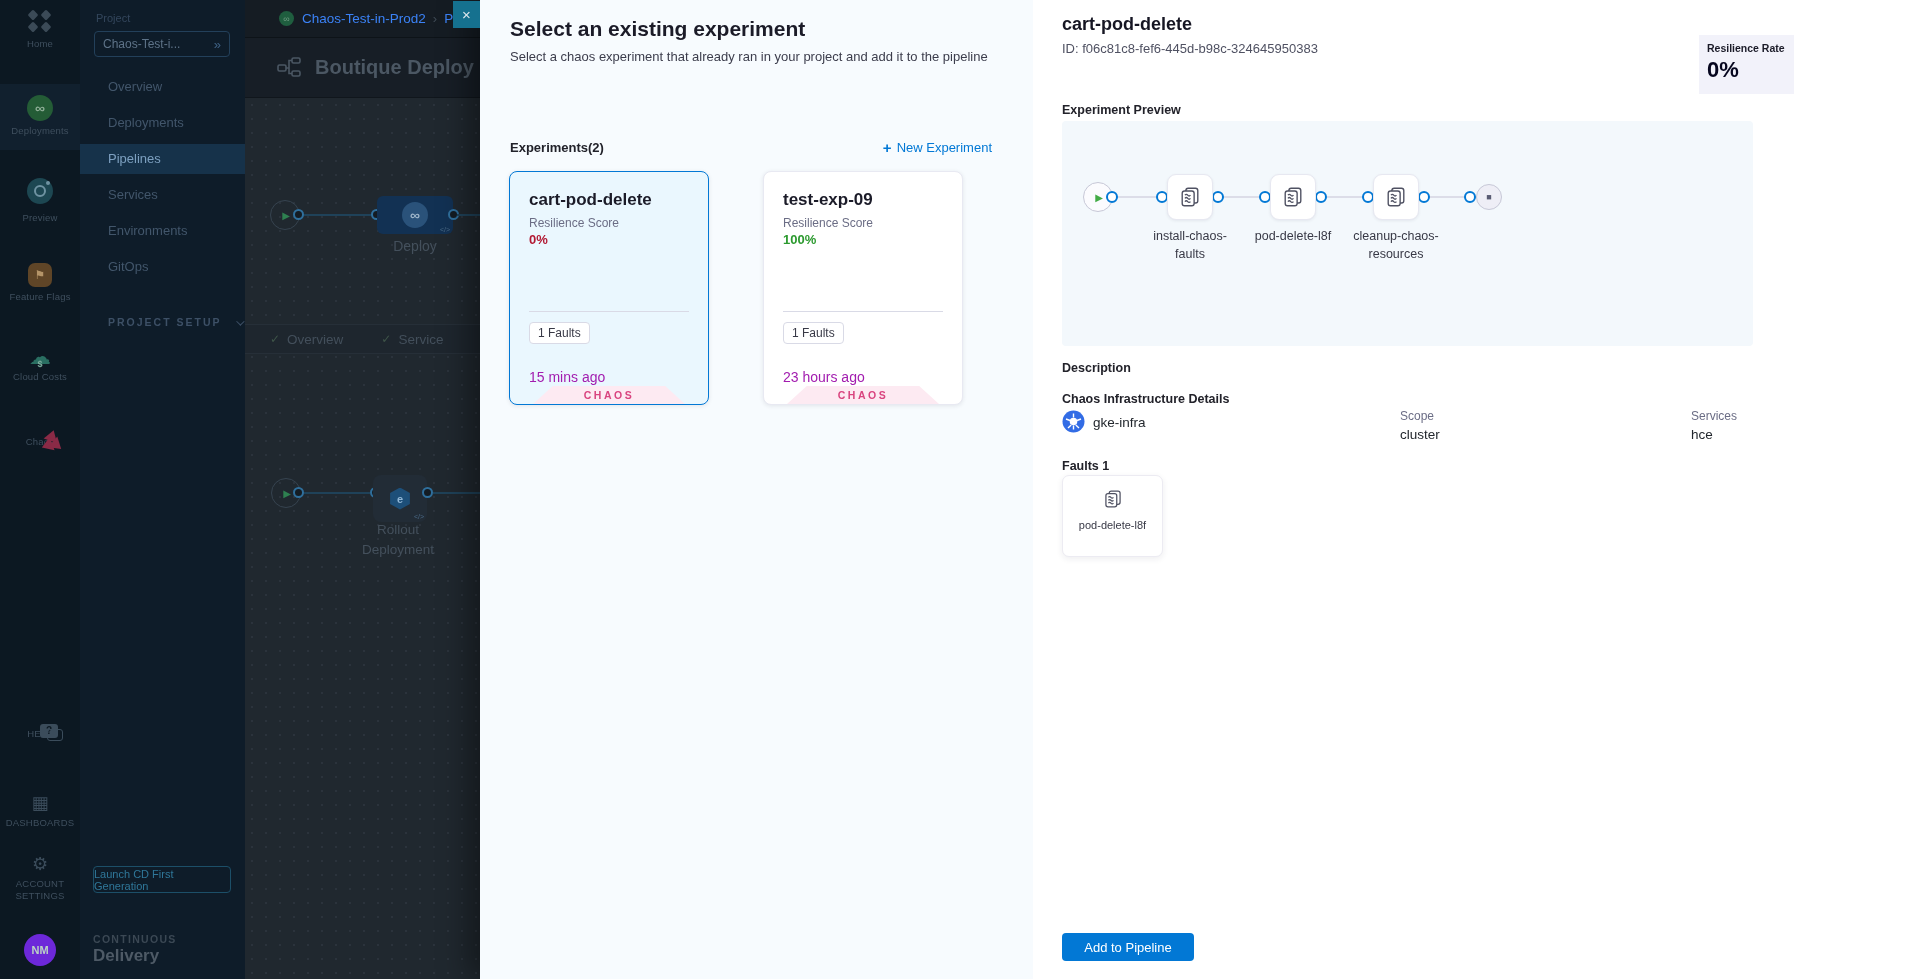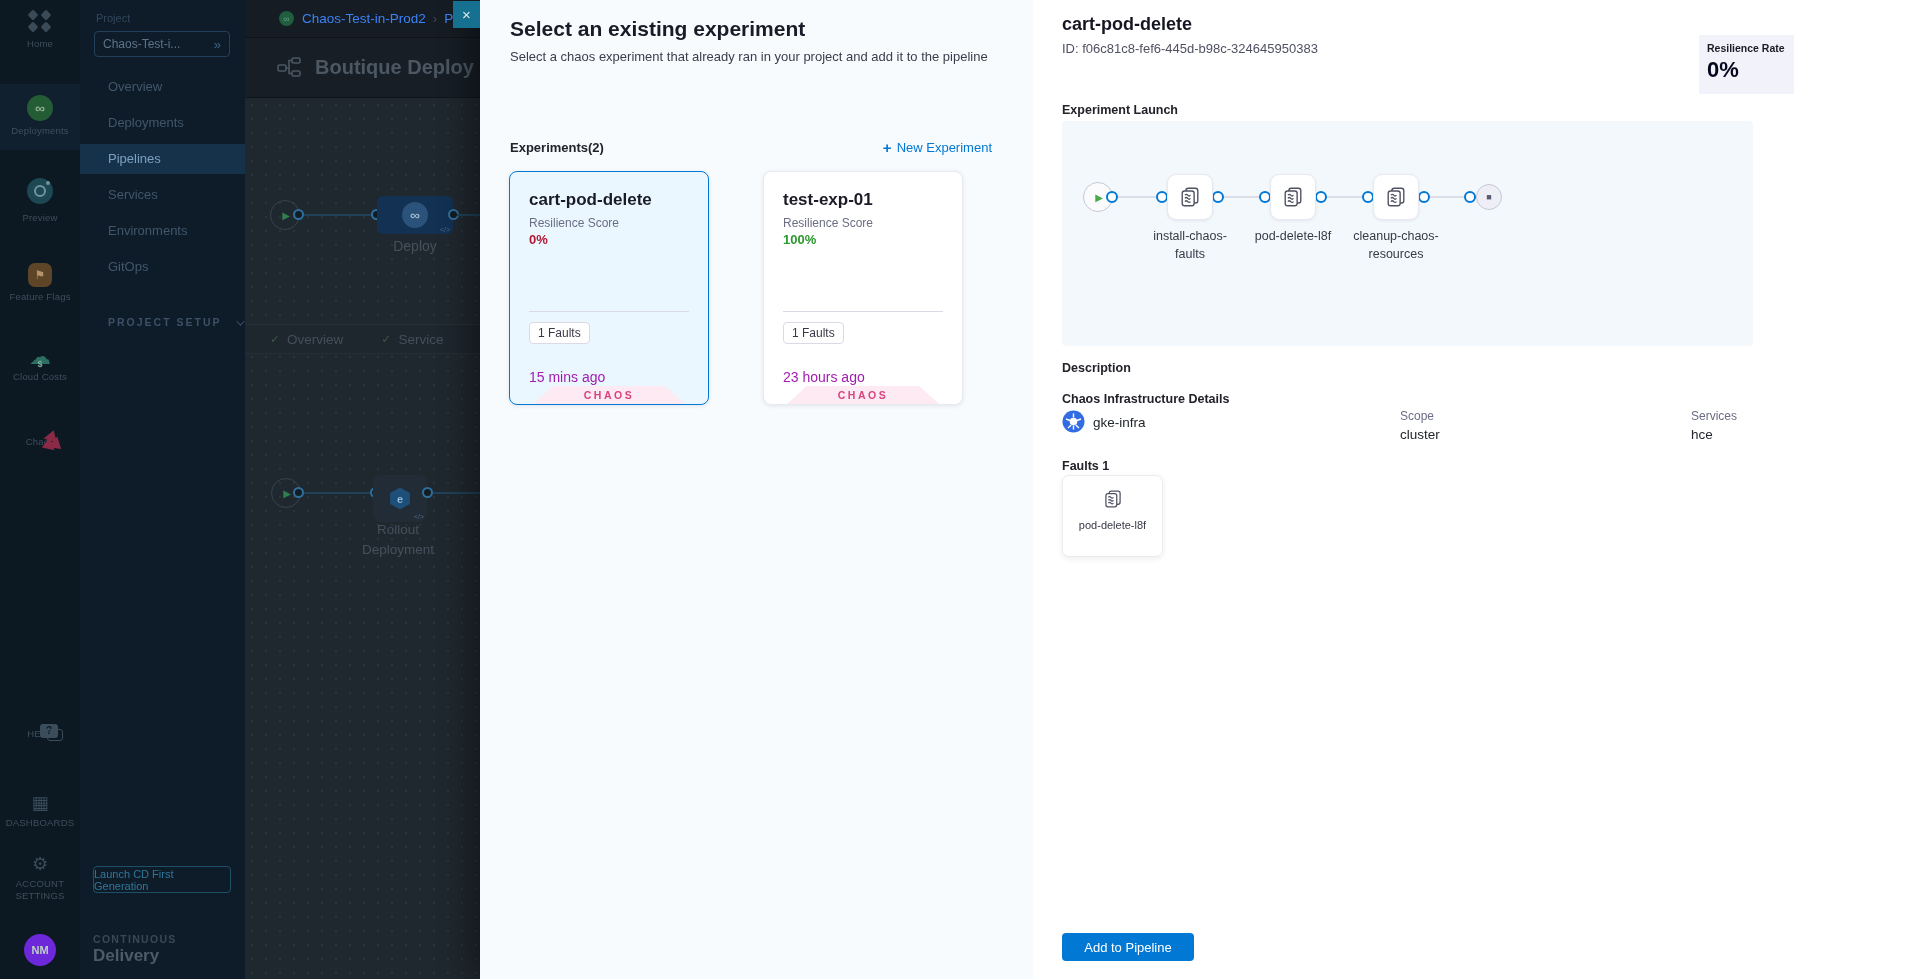--- a/index.html
+++ b/index.html
@@ -303,40 +303,40 @@
         <div class="cname">cart-pod-delete</div>
         <div class="cscore-l">Resilience Score</div>
         <div class="cscore red">0%</div>
         <div class="cdiv"></div>
         <span class="chip">1 Faults</span>
         <div class="cago">15 mins ago</div>
         <div class="ribbon">CHAOS</div>
       </div>
 
       <div class="card" style="left:283px">
-        <div class="cname">test-exp-01</div>
+        <div class="cname">test-exp-09</div>
         <div class="cscore-l">Resilience Score</div>
         <div class="cscore green">100%</div>
         <div class="cdiv"></div>
         <span class="chip">1 Faults</span>
         <div class="cago">23 hours ago</div>
         <div class="ribbon">CHAOS</div>
       </div>
     </div>
 
     <div class="mright">
       <div class="d-title">cart-pod-delete</div>
       <div class="d-id">ID: f06c81c8-fef6-445d-b98c-324645950383</div>
 
       <div class="res-box">
         <div class="rl">Resilience Rate</div>
         <div class="rv">0%</div>
       </div>
 
-      <div class="sec-label" style="top:103px">Experiment Launch</div>
+      <div class="sec-label" style="top:103px">Experiment Preview</div>
 
       <div class="prev-canvas">
         <div class="pline" style="left:36px;width:392px"></div>
 
         <div class="pstart">
             <span>▶</span>
           </div>
 
         <div class="pport" style="left:44px"></div>
         <div class="pport" style="left:94px"></div>

